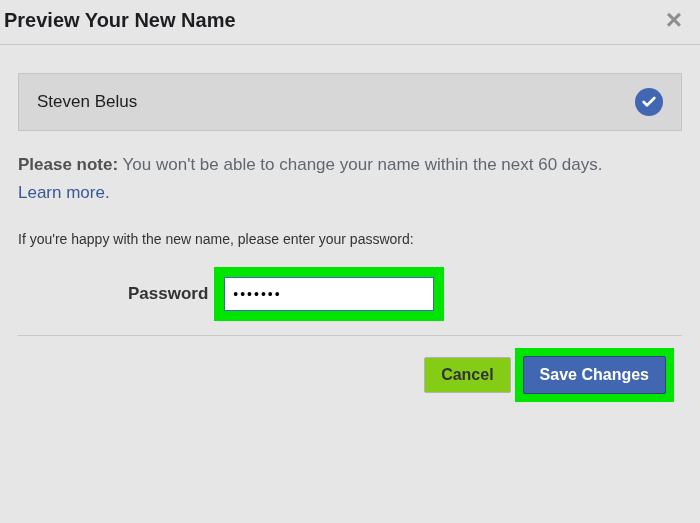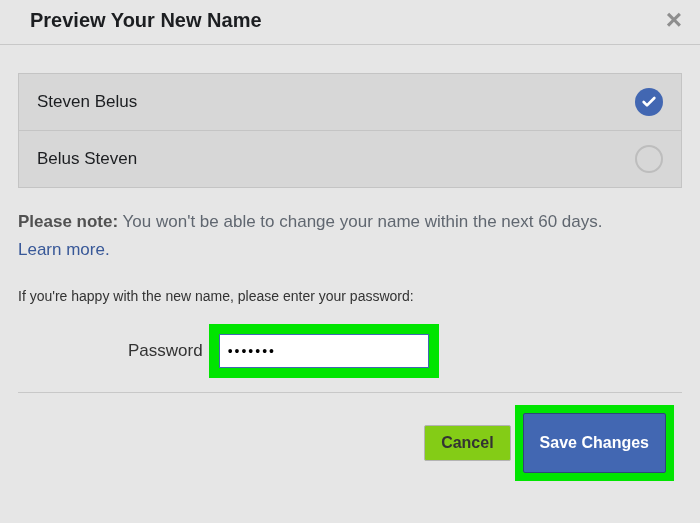--- a/index.html
+++ b/index.html
@@ -12,21 +12,21 @@
       background: #e6e6e6;
       width: 700px;
       height: 523px;
       overflow: hidden;
       position: relative;
     }
     .header {
       display: flex;
       justify-content: space-between;
       align-items: center;
-      padding: 6px 18px 10px 30px;
+      padding: 6px 18px 10px 4px;
       border-bottom: 1px solid #c8c8c8;
     }
     .header-title {
       font-size: 20px;
       font-weight: bold;
       color: #1c1e21;
     }
     .close-icon {
       font-size: 28px;
       color: #8e8e8e;
@@ -103,21 +103,21 @@
       margin-bottom: 20px;
     }
     .password-row {
       display: flex;
       align-items: center;
       margin-bottom: 14px;
       padding-left: 110px;
     }
     .password-label {
       font-size: 17px;
-      font-weight: normal;
+      font-weight: bold;
       color: #333;
       margin-right: 6px;
     }
     .green-highlight-input {
       background: #00e500;
       padding: 10px;
       display: inline-block;
     }
     .password-input {
       width: 210px;
@@ -156,21 +156,21 @@
       background: #00e500;
       padding: 8px;
       display: inline-block;
     }
     .save-button {
       background: #4267b2;
       border: 1px solid #2f477a;
       color: #fff;
       font-size: 16px;
       font-weight: bold;
-      padding: 20px 16px;
+      padding: 9px 16px;
       cursor: pointer;
       border-radius: 2px;
     }
   </style>
 </head>
 <body>
 
 <div class="header">
   <div class="header-title">Preview Your New Name</div>
   <div class="close-icon">×</div>
@@ -181,24 +181,20 @@
 
   <div class="name-options">
     <div class="name-option">
       <span class="name-text">Steven Belus</span>
       <span class="check-badge selected">
         <svg viewBox="0 0 24 24" fill="none" stroke="#fff" stroke-width="4" stroke-linecap="round" stroke-linejoin="round">
             <polyline points="4 12 9 17 20 6"></polyline>
           </svg>
       </span>
     </div>
-    <div class="name-option">
-      <span class="name-text">Belus Steven</span>
-      <span class="check-badge unselected"></span>
-    </div>
   </div>
 
   <div class="note-section">
     <span class="note-label">Please note:</span><span> You won't be able to change your name within the next 60 days.</span><br>
     <span class="learn-more"><span>Learn more</span>.</span>
   </div>
 
   <div class="password-prompt">If you're happy with the new name, please enter your password:</div>
 
   <div class="password-row">

